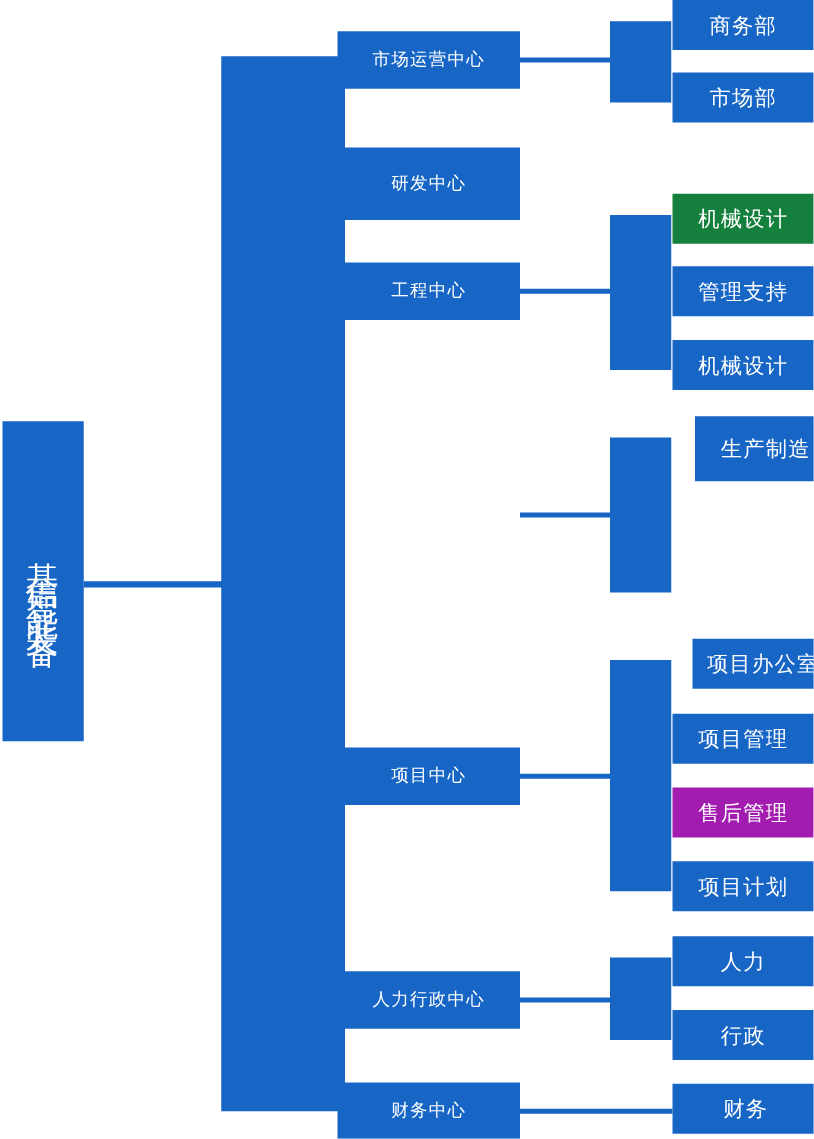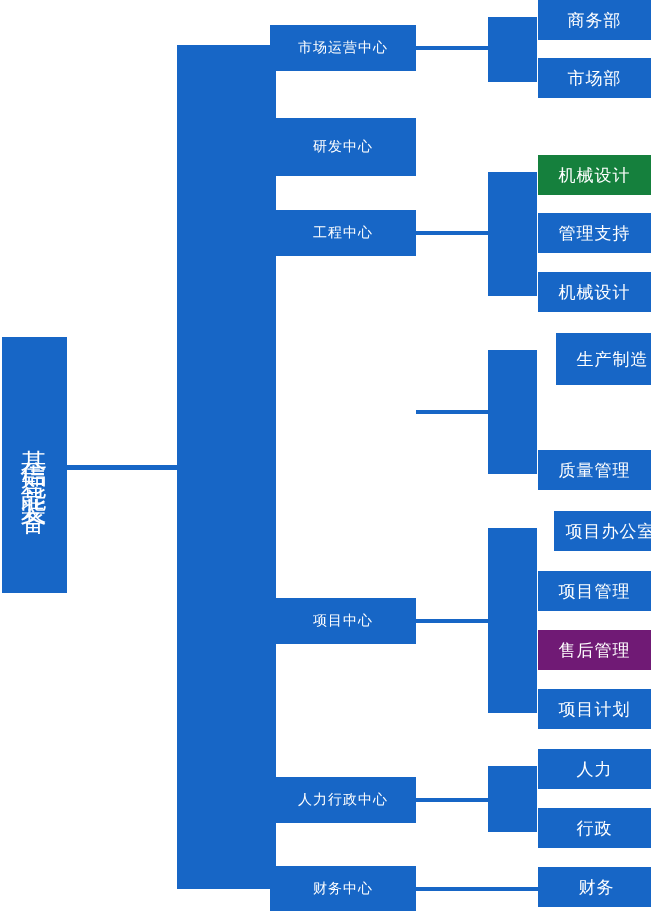--- a/index.html
+++ b/index.html
@@ -45,27 +45,26 @@
     <div class="node center-node" style="position: absolute; left: 270px; top: 118px; width: 146px; height: 58px; background: rgb(23, 102, 198);">研发中心</div>
     <div class="node center-node" style="position: absolute; left: 270px; top: 210px; width: 146px; height: 46px; background: rgb(23, 102, 198);">工程中心</div>
     <div class="connector" style="position: absolute; left: 416px; top: 231px; width: 74px; height: 4px; background: rgb(23, 102, 198);"></div>
     <div class="connector" style="position: absolute; left: 488px; top: 172px; width: 49px; height: 124px; background: rgb(23, 102, 198);"></div>
     <div class="node dept-node" style="position: absolute; left: 538px; top: 155px; width: 113px; height: 40px; background: #15803d;">机械设计</div>
     <div class="node dept-node" style="position: absolute; left: 538px; top: 213px; width: 113px; height: 40px; background: rgb(23, 102, 198);">管理支持</div>
     <div class="node dept-node" style="position: absolute; left: 538px; top: 272px; width: 113px; height: 40px; background: rgb(23, 102, 198);">机械设计</div>
     <div class="connector" style="position: absolute; left: 416px; top: 410px; width: 74px; height: 4px; background: rgb(23, 102, 198);"></div>
     <div class="connector" style="position: absolute; left: 488px; top: 350px; width: 49px; height: 124px; background: rgb(23, 102, 198);"></div>
     <div class="node dept-node" style="position: absolute; left: 556px; top: 333px; width: 113px; height: 52px; background: rgb(23, 102, 198);">生产制造</div>
-    <div class="node dept-node" style="position: absolute; left: 538px; top: 450px; width: 113px; height: 40px; background: rgb(23, 102, 198);">质量管理</div>
     <div class="node center-node" style="position: absolute; left: 270px; top: 598px; width: 146px; height: 46px; background: rgb(23, 102, 198);">项目中心</div>
     <div class="connector" style="position: absolute; left: 416px; top: 619px; width: 74px; height: 4px; background: rgb(23, 102, 198);"></div>
     <div class="connector" style="position: absolute; left: 488px; top: 528px; width: 49px; height: 185px; background: rgb(23, 102, 198);"></div>
     <div class="node dept-node" style="position: absolute; left: 554px; top: 511px; width: 113px; height: 40px; background: rgb(23, 102, 198);">项目办公室</div>
     <div class="node dept-node" style="position: absolute; left: 538px; top: 571px; width: 113px; height: 40px; background: rgb(23, 102, 198);">项目管理</div>
-    <div class="node dept-node" style="position: absolute; left: 538px; top: 630px; width: 113px; height: 40px; background: #701a75;">售后管理</div>
+    <div class="node dept-node" style="position: absolute; left: 538px; top: 630px; width: 113px; height: 40px; background: #a21caf;">售后管理</div>
     <div class="node dept-node" style="position: absolute; left: 538px; top: 689px; width: 113px; height: 40px; background: rgb(23, 102, 198);">项目计划</div>
     <div class="node center-node" style="position: absolute; left: 270px; top: 777px; width: 146px; height: 46px; background: rgb(23, 102, 198);">人力行政中心</div>
     <div class="connector" style="position: absolute; left: 416px; top: 798px; width: 74px; height: 4px; background: rgb(23, 102, 198);"></div>
     <div class="connector" style="position: absolute; left: 488px; top: 766px; width: 49px; height: 66px; background: rgb(23, 102, 198);"></div>
     <div class="node dept-node" style="position: absolute; left: 538px; top: 749px; width: 113px; height: 40px; background: rgb(23, 102, 198);">人力</div>
     <div class="node dept-node" style="position: absolute; left: 538px; top: 808px; width: 113px; height: 40px; background: rgb(23, 102, 198);">行政</div>
     <div class="node center-node" style="position: absolute; left: 270px; top: 866px; width: 146px; height: 46px; background: rgb(23, 102, 198);">财务中心</div>
     <div class="connector" style="position: absolute; left: 416px; top: 887px; width: 122px; height: 4px; background: rgb(23, 102, 198);"></div>
     <div class="node dept-node" style="position: absolute; left: 538px; top: 867px; width: 117px; height: 40px; background: rgb(23, 102, 198);">财务</div>
   </div>

